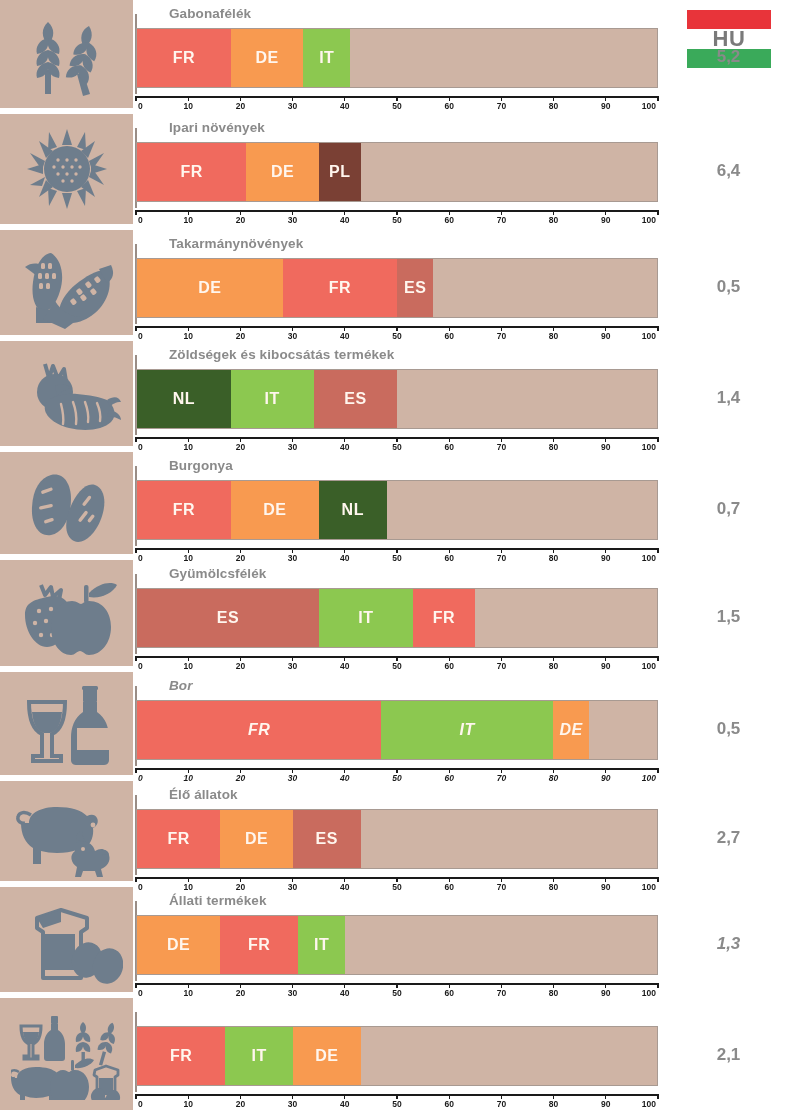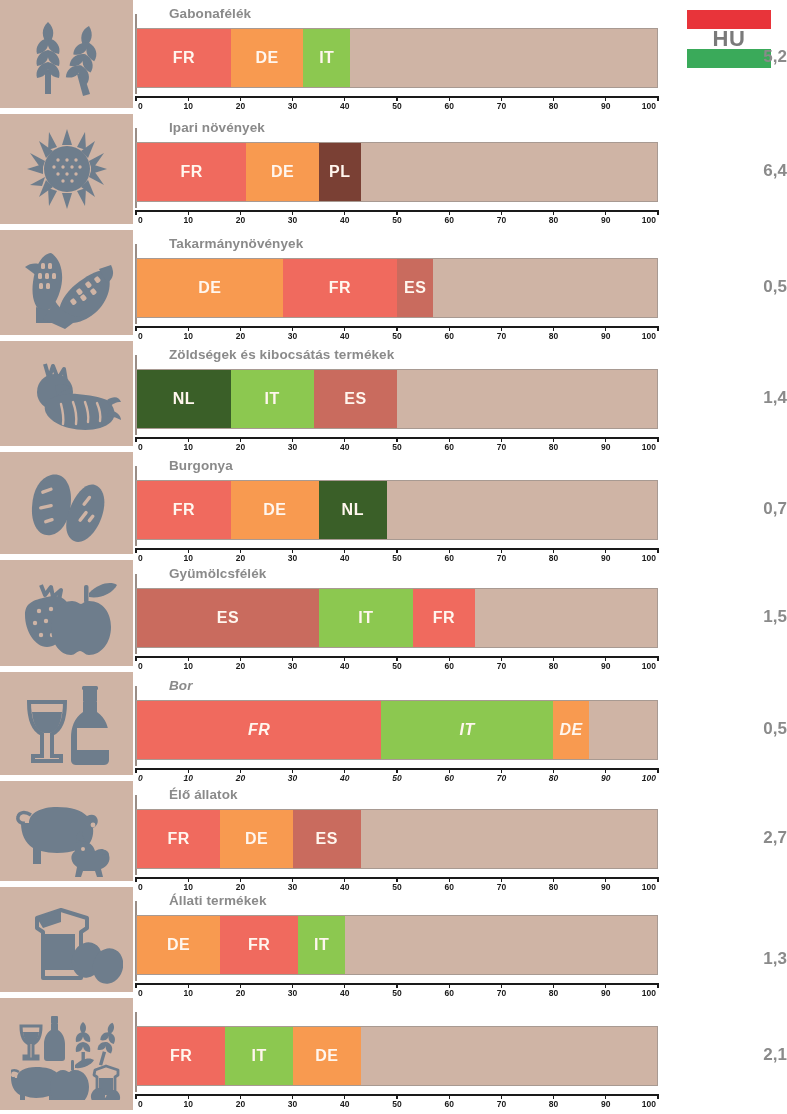--- a/index.html
+++ b/index.html
@@ -113,21 +113,21 @@
     left: 2px;
     width: 2px;
     background: #9a8d86;
   }
 
   
   .value-cell {
     position: absolute;
     left: 670px;
     width: 117px;
-    text-align: right;
+    text-align: center;
   }
   .value-num {
     font-size: 17px;
     font-weight: bold;
     color: #8A8A8A;
   }
 
   
   #flag-badge {
     position: absolute;
@@ -693,21 +693,21 @@
             <div class="tick" style="left: calc(70% - 0.7px);"></div>
             <div class="tlabel" style="left: 70%;">70</div>
             <div class="tick" style="left: calc(80% - 0.7px);"></div>
             <div class="tlabel" style="left: 80%;">80</div>
             <div class="tick" style="left: calc(90% - 0.7px);"></div>
             <div class="tlabel" style="left: 90%;">90</div>
             <div class="tick" style="left: calc(100% - 0.7px);"></div>
             <div class="tlabel" style="left: calc(100% - 2px); transform: translateX(-100%);">100</div>
           </div>
         </div>
-        <div class="value-cell" style="top: 62px;">
+        <div class="value-cell" style="top: 47px; font-style: italic;">
           <div class="value-num">1,3</div>
         </div>
       </div>
       <div class="row" style="top: 998px; height: 116px;">
         <div class="icon-tile" style="height: 112px;">
           <svg width="112" height="92" viewBox="0 0 112 92" fill="#6E7D8C">
     <g>
 
       <path d="M10 18 h20 c0 10 -3 16 -8 18 l0 12 h5 v3 h-14 v-3 h5 l0 -12 c-5 -2 -8 -8 -8 -18 Z" fill="none" stroke="#6E7D8C" stroke-width="3"></path>
       <path d="M12 24 h16 c-1 7 -3 11 -7 12 h-2 c-4 -1 -6 -5 -7 -12 Z"></path>

